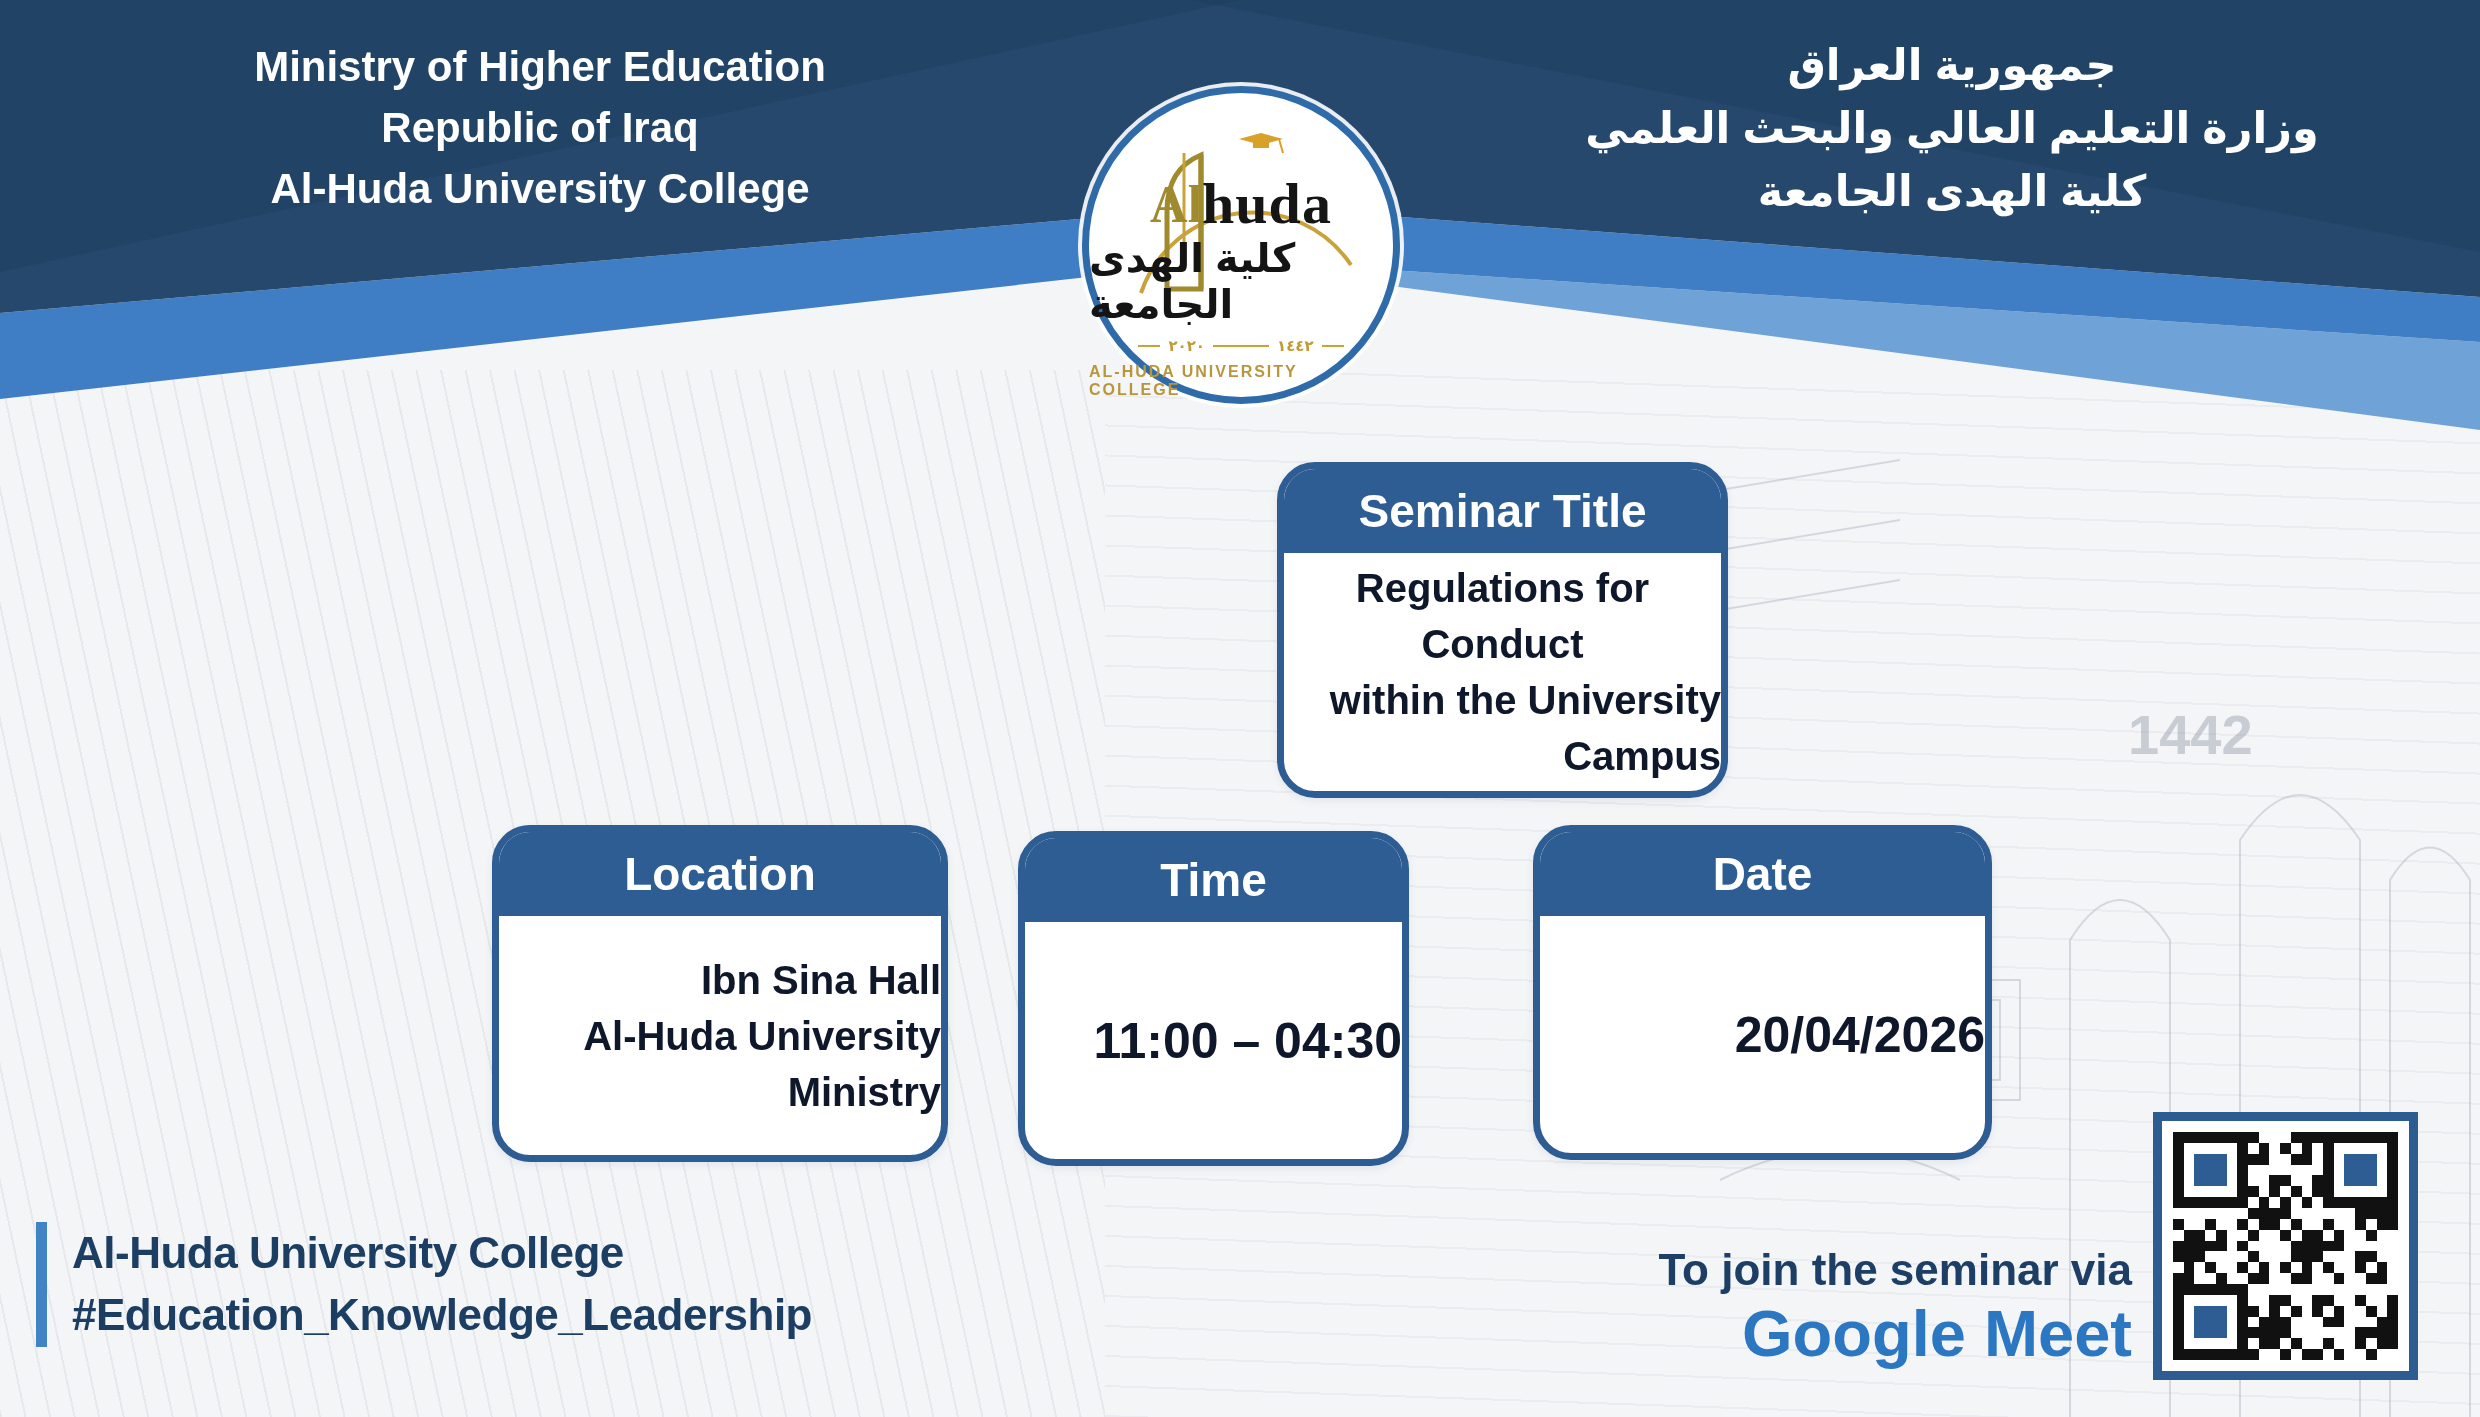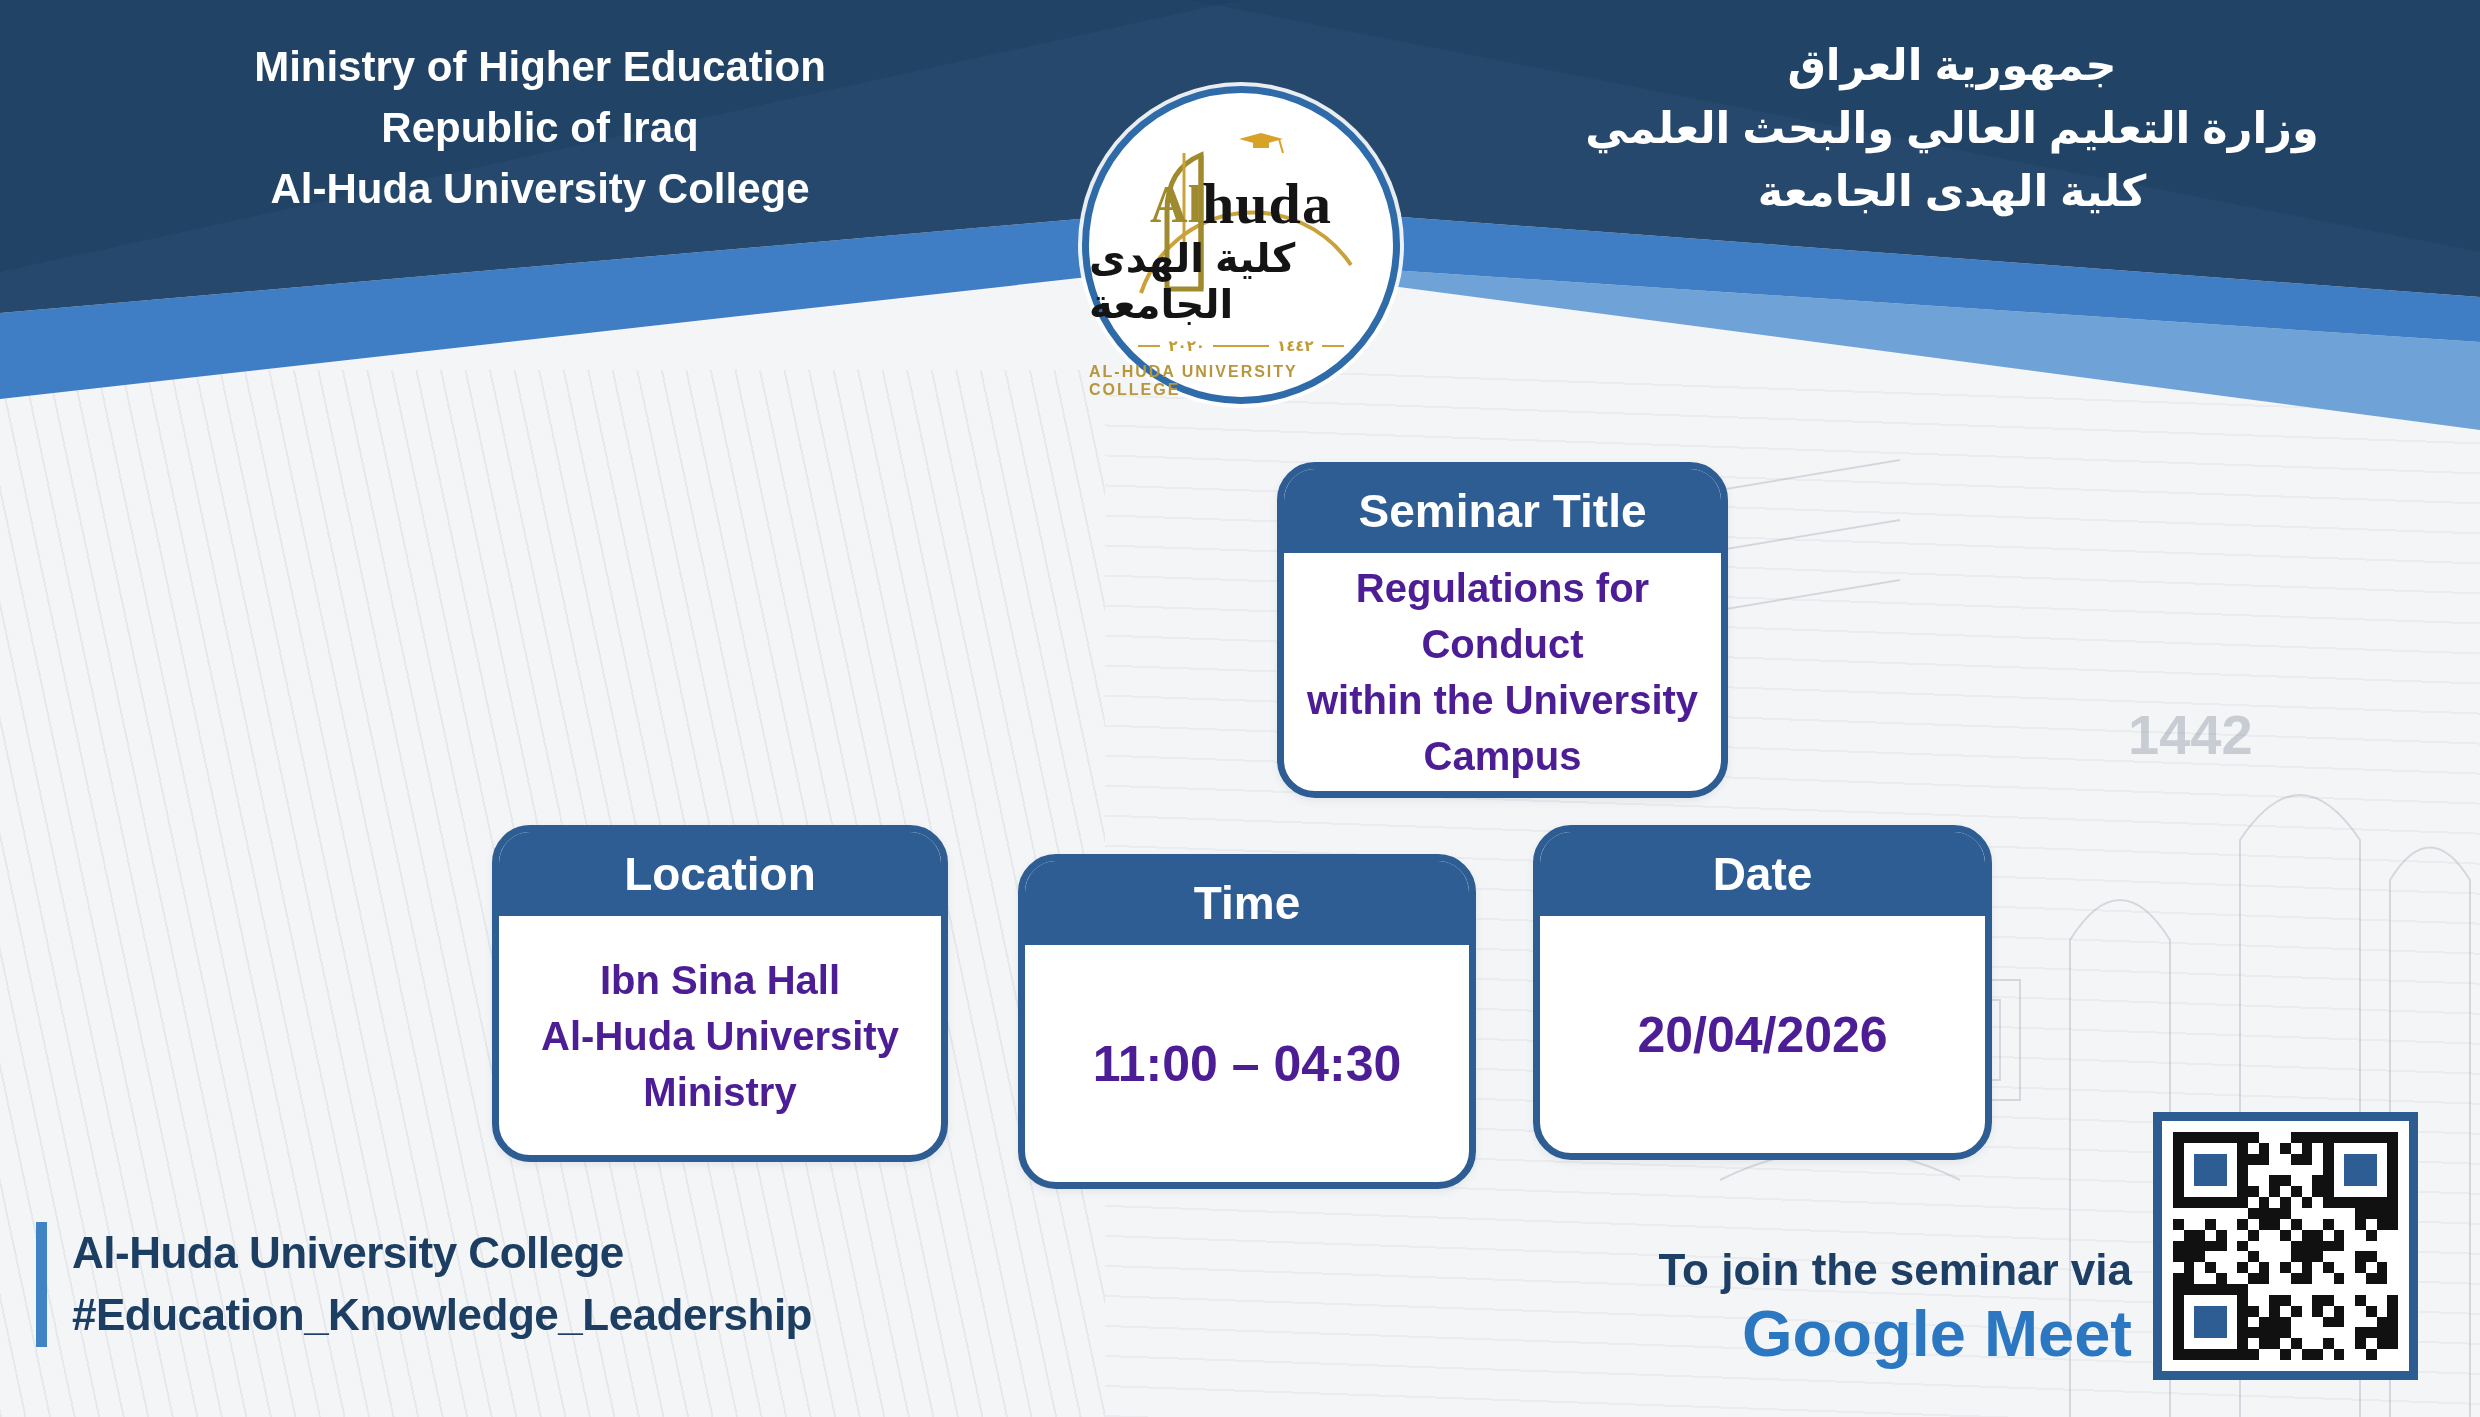--- a/index.html
+++ b/index.html
@@ -39,21 +39,21 @@
     font-size:15px;font-weight:700;z-index:2;}
   .gline{height:2px;background:#c9a23a;display:inline-block;}
   .gline.s{width:22px;} .gline.m{width:56px;}
   .logo-college{margin-top:8px;font-size:16px;font-weight:700;color:#b8963c;letter-spacing:2px;z-index:2;}
   
   .card{position:absolute;background:#fff;border:7px solid #2e5d94;border-radius:38px;
     box-sizing:border-box;overflow:hidden;z-index:4;box-shadow:0 3px 8px rgba(30,60,95,.08);}
   .card-head{height:84px;background:#2e5d94;display:flex;align-items:center;justify-content:center;
     color:#fff;font-size:46px;font-weight:700;}
   .card-body{position:absolute;top:84px;bottom:0;left:0;right:0;display:flex;flex-direction:column;
-    align-items:center;justify-content:center;color:#4c1d95;font-weight:700;
+    align-items:flex-end;justify-content:center;color:#0f172a;font-weight:700;
     font-size:40px;line-height:56px;text-align:center;}
   .card-body.big{font-size:50px;}
   
   .fbar{position:absolute;left:36px;top:1222px;width:11px;height:125px;background:#4184c6;}
   .fleft{position:absolute;left:72px;top:1222px;color:#1c3e63;font-weight:700;
     font-size:44px;line-height:62px;letter-spacing:-.5px;}
   .fright{position:absolute;right:348px;top:1238px;text-align:right;font-weight:700;line-height:64px;}
   .fjoin{color:#1d3f66;font-size:44px;}
   .fmeet{color:#2b77c2;font-size:65px;}
   
@@ -144,21 +144,21 @@
 
   <div class="card" style="left:492px;top:825px;width:456px;height:337px">
     <div class="card-head">Location</div>
     <div class="card-body">
       <div>Ibn Sina Hall</div>
       <div>Al-Huda University</div>
       <div>Ministry</div>
     </div>
   </div>
 
-  <div class="card" style="left:1018px;top:854px;width:458px;height:335px">
+  <div class="card" style="left:1018px;top:831px;width:391px;height:335px">
     <div class="card-head">Time</div>
     <div class="card-body big">
       <div>11:00 – 04:30</div>
     </div>
   </div>
 
   <div class="card" style="left:1533px;top:825px;width:459px;height:335px">
     <div class="card-head">Date</div>
     <div class="card-body big">
       <div>20/04/2026</div>

